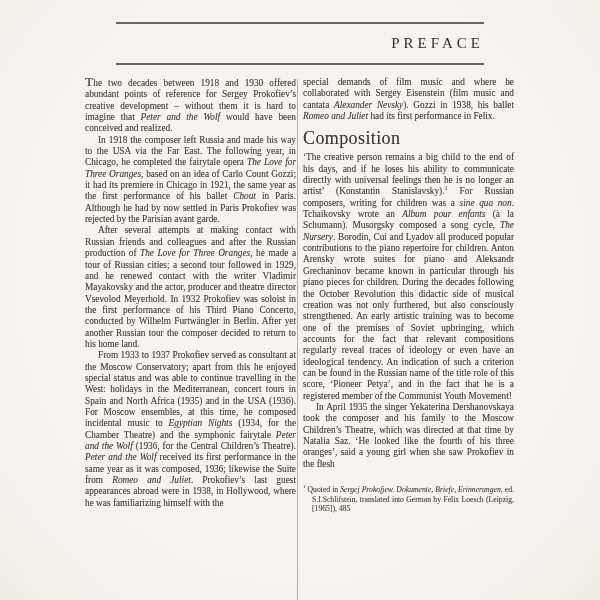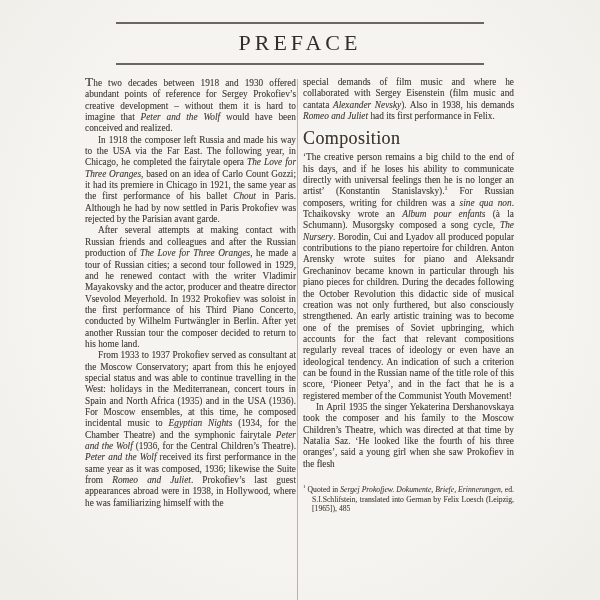--- a/index.html
+++ b/index.html
@@ -25,26 +25,27 @@
     left: 116px;
     top: 22px;
     width: 368px;
     text-align: center;
   }
   .rule {
     height: 2px;
     background: #6b665f;
   }
   .title {
-    font-size: 22px;
+    font-size: 15px;
     font-weight: normal;
     letter-spacing: 4px;
     color: #332e29;
     margin: 7px 0 8px 0;
     line-height: 24px;
+    text-align: right;
   }
   .columns {
     position: absolute;
     left: 85px;
     top: 77px;
     width: 430px;
     height: 500px;
   }
   .col {
     position: absolute;
@@ -107,20 +108,20 @@
   </header>
   <main class="columns">
     <section class="col col-left">
         <p class="para"><span class="dropcap">T</span><span>he two decades between 1918 and 1930 offered abundant points of reference for Sergey Prokofiev’s creative development – without them it is hard to imagine that </span><i>Peter and the Wolf</i><span> would have been conceived and realized.</span></p>
         <p class="para indent"><span>In 1918 the composer left Russia and made his way to the USA via the Far East. The following year, in Chicago, he completed the fairytale opera </span><i>The Love for Three Oranges</i><span>, based on an idea of Carlo Count Gozzi; it had its premiere in Chicago in 1921, the same year as the first performance of his ballet </span><i>Chout</i><span> in Paris. Although he had by now settled in Paris Prokofiev was rejected by the Parisian avant garde.</span></p>
         <p class="para indent"><span>After several attempts at making contact with Russian friends and colleagues and after the Russian production of </span><i>The Love for Three Oranges</i><span>, he made a tour of Russian cities; a second tour followed in 1929, and he renewed contact with the writer Vladimir Mayakovsky and the actor, producer and theatre director Vsevolod Meyerhold. In 1932 Prokofiev was soloist in the first performance of his Third Piano Concerto, conducted by Wilhelm Furtwängler in Berlin. After yet another Russian tour the composer decided to return to his home land.</span></p>
         <p class="para indent"><span>From 1933 to 1937 Prokofiev served as consultant at the Moscow Conservatory; apart from this he enjoyed special status and was able to continue travelling in the West: holidays in the Mediterranean, concert tours in Spain and North Africa (1935) and in the USA (1936). For Moscow ensembles, at this time, he composed incidental music to </span><i>Egyptian Nights</i><span> (1934, for the Chamber Theatre) and the symphonic fairytale </span><i>Peter and the Wolf</i><span> (1936, for the Central Children’s Theatre). </span><i>Peter and the Wolf</i><span> received its first performance in the same year as it was composed, 1936; likewise the Suite from </span><i>Romeo and Juliet</i><span>. Prokofiev’s last guest appearances abroad were in 1938, in Hollywood, where he was familiarizing himself with the</span></p>
       </section>
     <div class="divider"></div>
     <section class="col col-right">
-        <p class="para"><span>special demands of film music and where he collaborated with Sergey Eisenstein (film music and cantata </span><i>Alexander Nevsky</i><span>). Also in 1938, his demands </span><i>Romeo and Juliet</i><span> had its first performance in Felix.</span></p>
+        <p class="para"><span>special demands of film music and where he collaborated with Sergey Eisenstein (film music and cantata </span><i>Alexander Nevsky</i><span>). Gozzi in 1938, his ballet </span><i>Romeo and Juliet</i><span> had its first performance in Felix.</span></p>
         <h2 class="section-heading">Composition</h2>
         <p class="para"><span>‘The creative person remains a big child to the end of his days, and if he loses his ability to communicate directly with universal feelings then he is no longer an artist’ (Konstantin Stanislavsky).</span><sup>1</sup><span> For Russian composers, writing for children was a </span><i>sine qua non</i><span>. Tchaikovsky wrote an </span><i>Album pour enfants</i><span> (à la Schumann). Musorgsky composed a song cycle, </span><i>The Nursery</i><span>. Borodin, Cui and Lyadov all produced popular contributions to the piano repertoire for children. Anton Arensky wrote suites for piano and Aleksandr Grechaninov became known in particular through his piano pieces for children. During the decades following the October Revolution this didactic side of musical creation was not only furthered, but also consciously strengthened. An early artistic training was to become one of the premises of Soviet upbringing, which accounts for the fact that relevant compositions regularly reveal traces of ideology or even have an ideological tendency. An indication of such a criterion can be found in the Russian name of the title role of this score, ‘Pioneer Petya’, and in the fact that he is a registered member of the Communist Youth Movement!</span></p>
         <p class="para indent"><span>In April 1935 the singer Yekaterina Dershanovskaya took the composer and his family to the Moscow Children’s Theatre, which was directed at that time by Natalia Saz. ‘He looked like the fourth of his three oranges’, said a young girl when she saw Prokofiev in the flesh</span></p>
         <p class="footnote"><sup class="fn-marker">1</sup><span>Quoted in </span><i>Sergej Prokofjew. Dokumente, Briefe, Erinnerungen</i><span>, ed. S.I.Schlifstein, translated into German by Felix Loesch (Leipzig, [1965]), 485</span></p>
       </section>
   </main>
 </div>
 
 </body></html>

